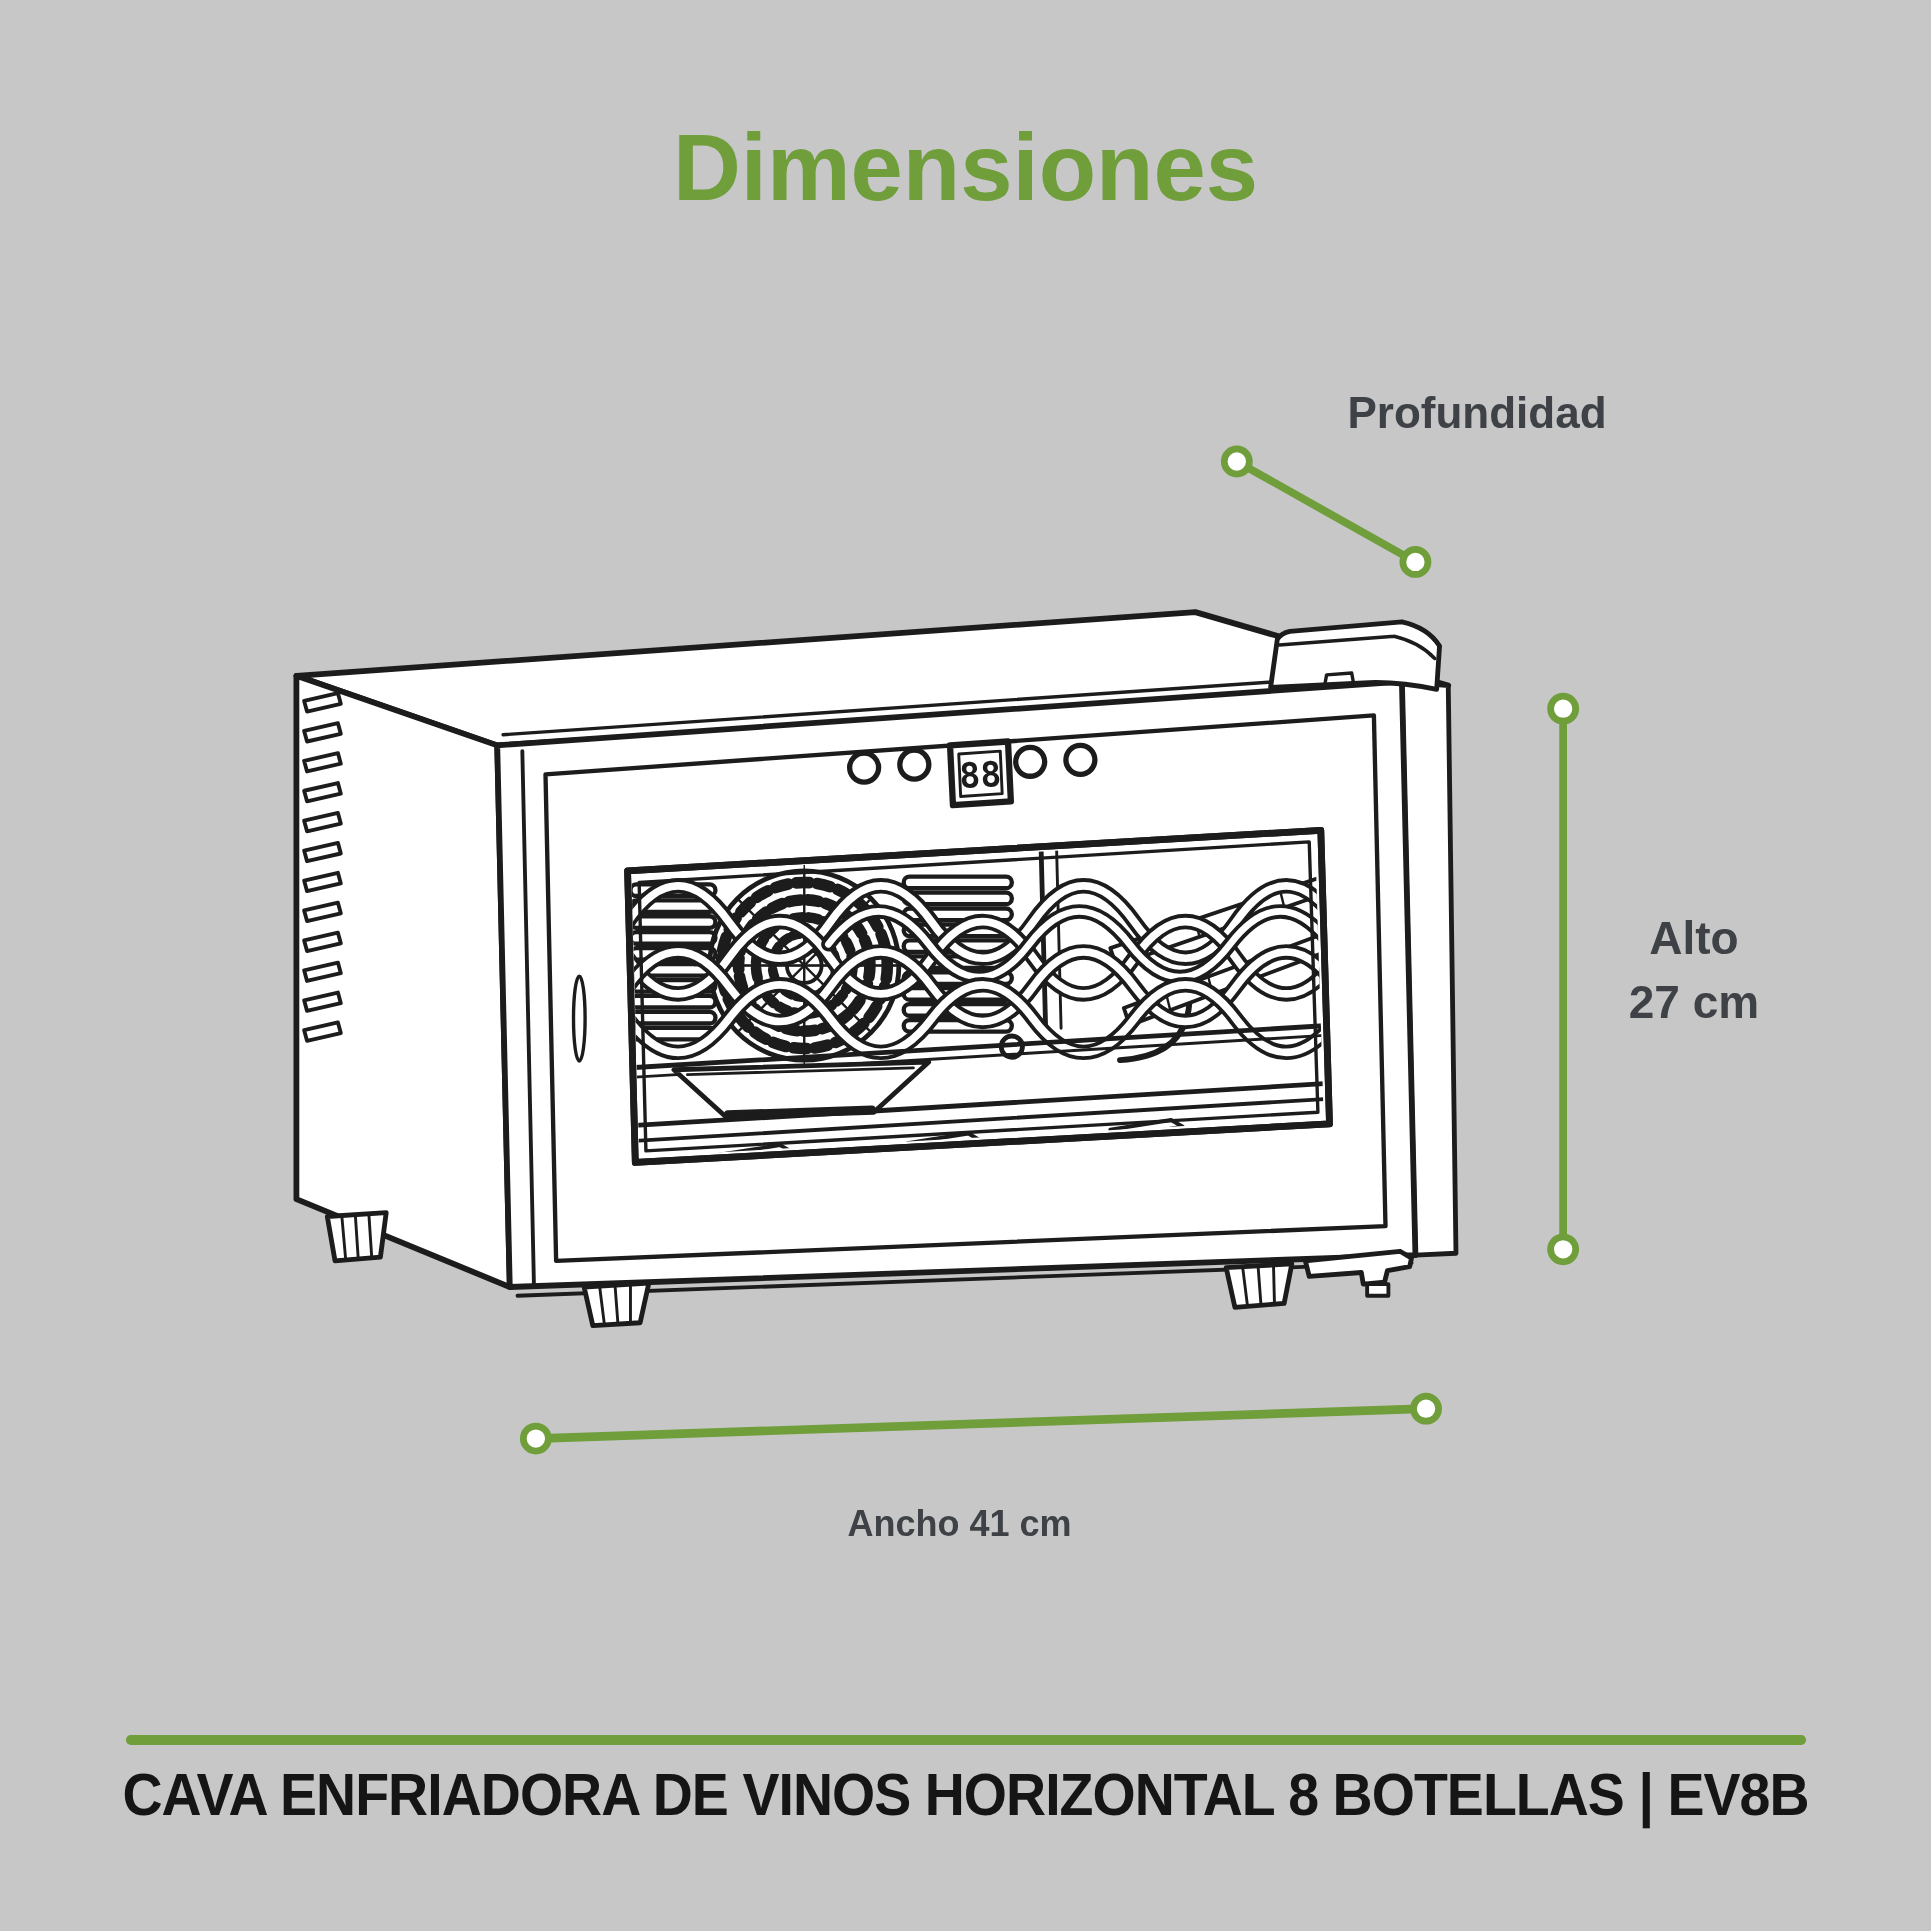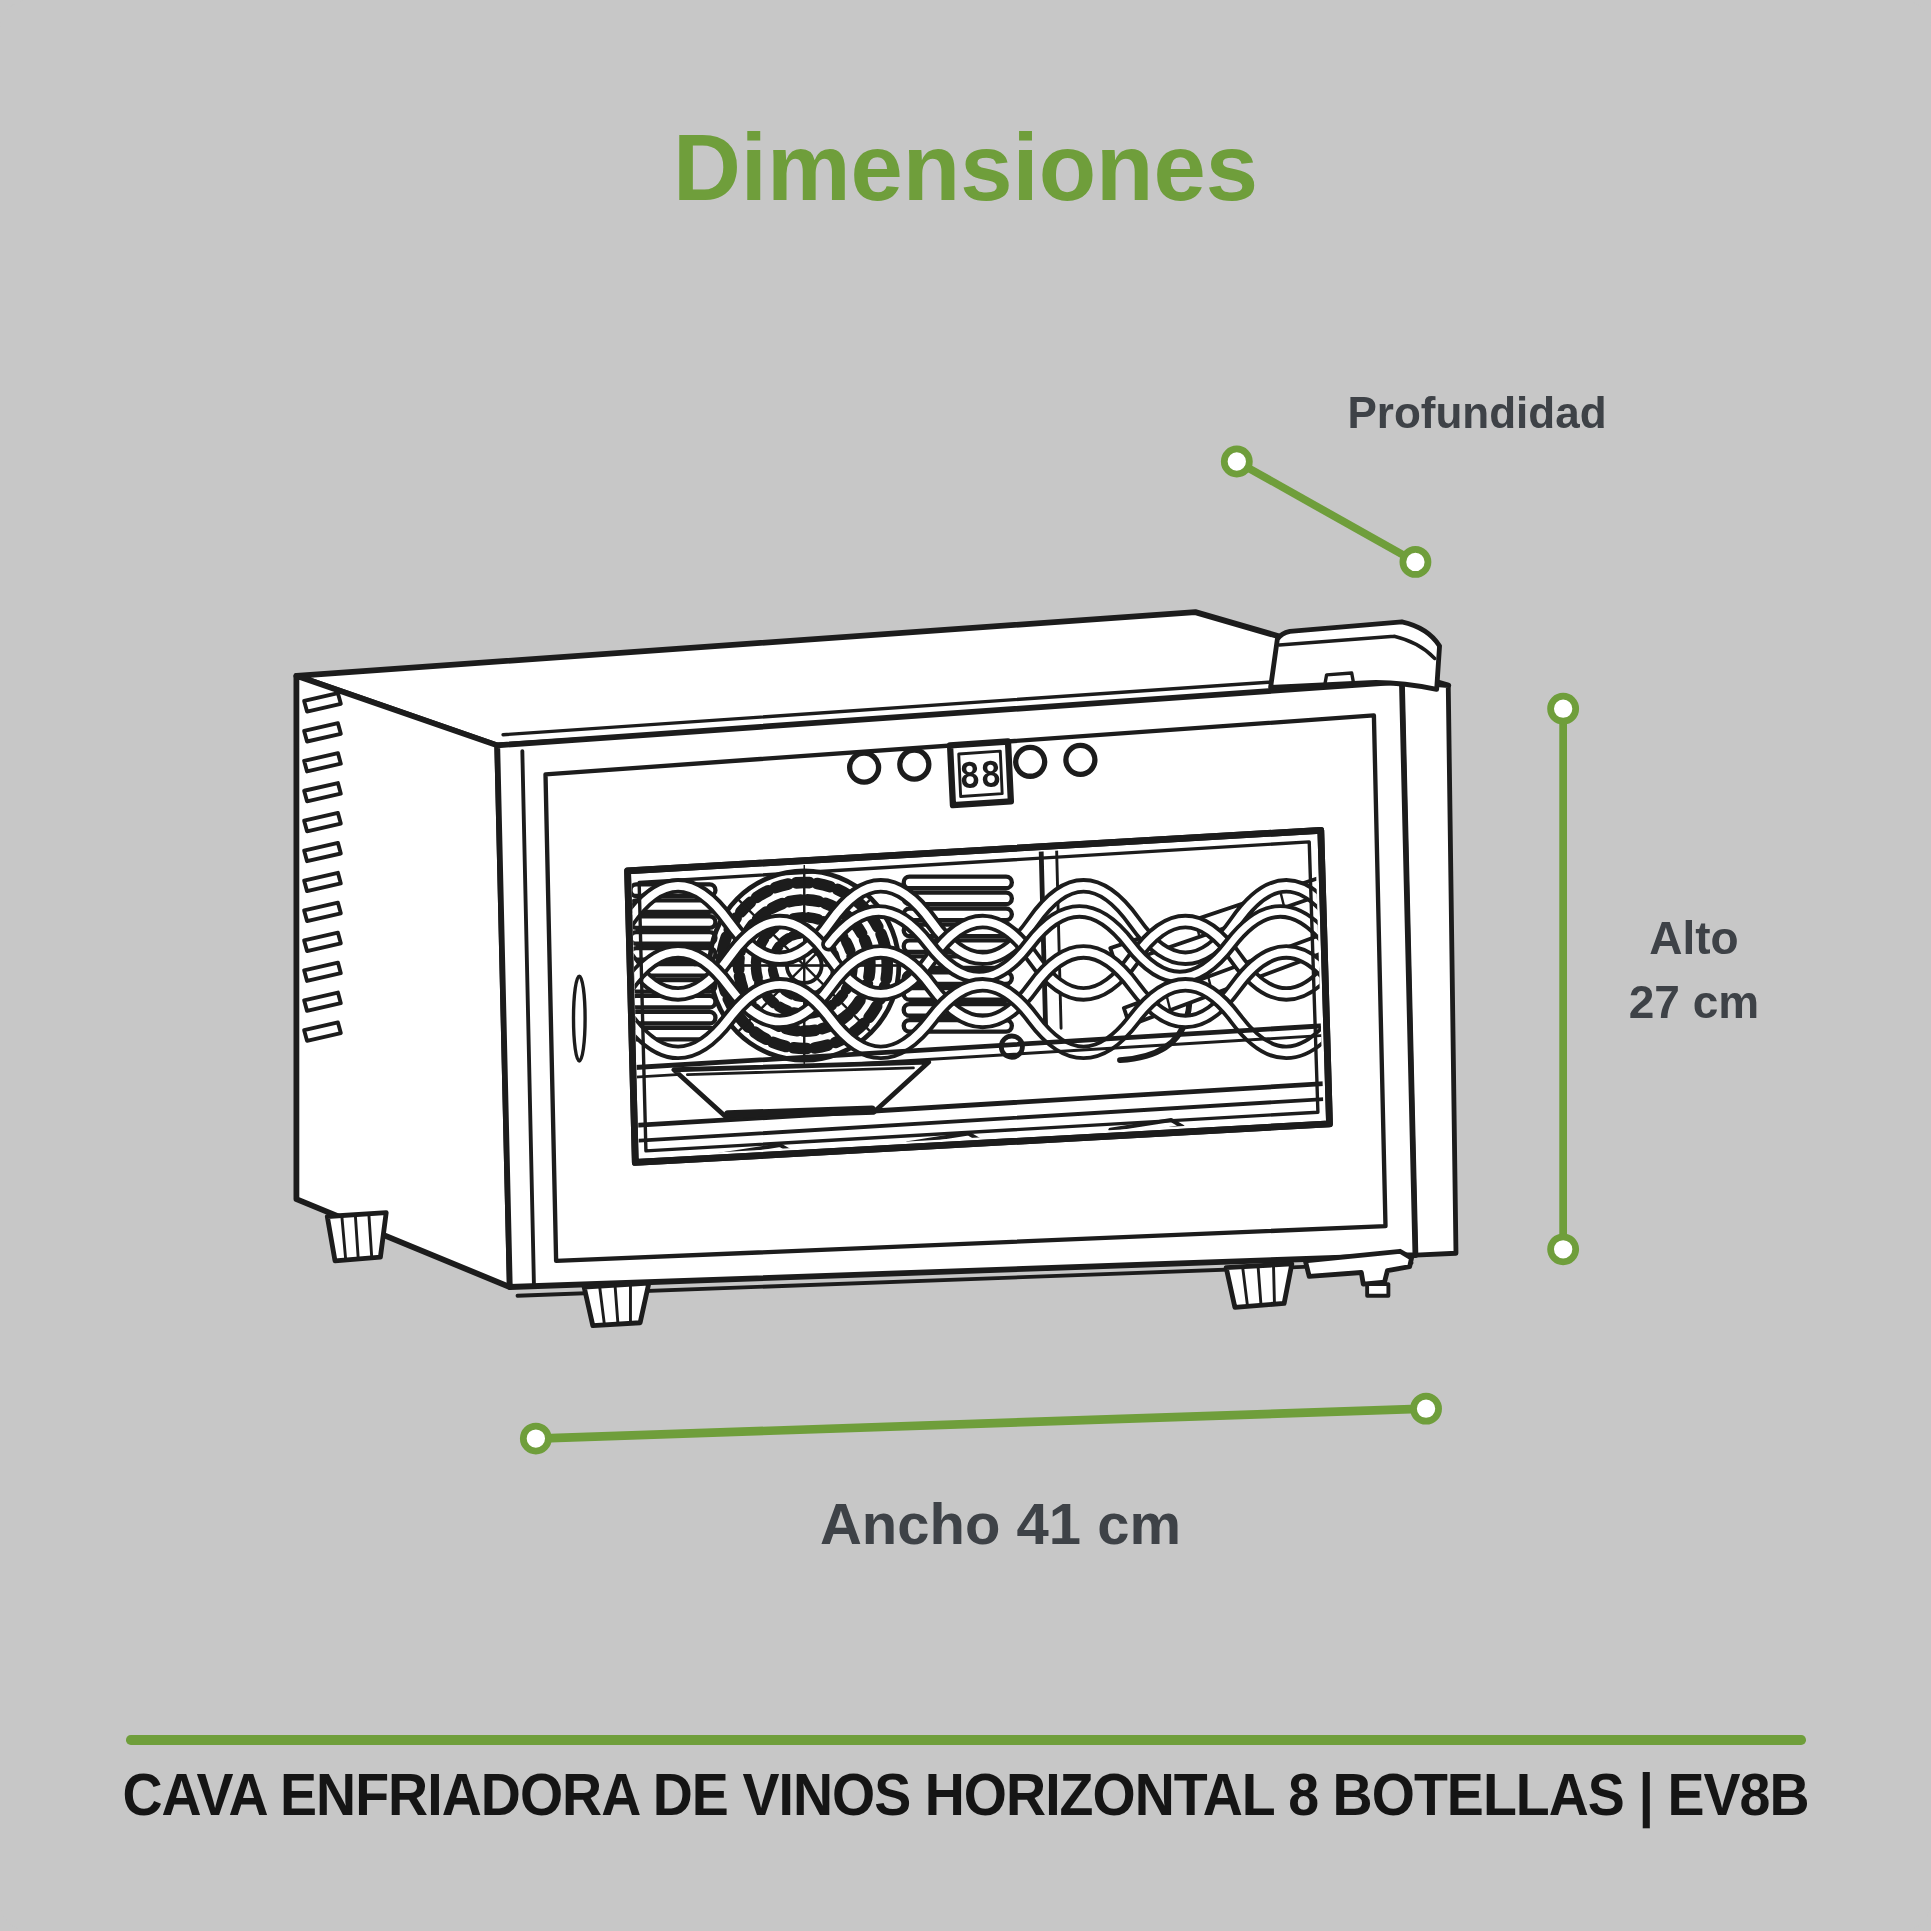--- a/index.html
+++ b/index.html
@@ -19,21 +19,21 @@
   .diagram-svg{position:absolute;left:0;top:0;width:1931px;height:1931px;}
   .dim-label{
     position:absolute;
     color:#3e4247;
     font-weight:bold;
     text-align:center;
   }
   .dim-label .line{display:block;}
   .depth-label{left:1192px;top:379px;width:570px;font-size:44px;line-height:67px;}
   .height-label{left:1419px;top:906px;width:550px;font-size:46px;line-height:64px;}
-  .width-label{left:711px;top:1495px;width:579px;font-size:58px;line-height:58px;}
+  .width-label{left:670px;top:1495px;width:579px;font-size:36px;line-height:58px;}
   .footer-divider{
     position:absolute;left:126px;top:1735px;width:1680px;height:9.7px;
     background:#6f9e3b;border-radius:4.8px;
   }
   .footer-text{
     position:absolute;left:0;top:1761px;width:1931px;
     text-align:center;
     font-size:59px;font-weight:bold;letter-spacing:-1px;
     color:#151515;
     transform:scaleX(0.94);transform-origin:center;

